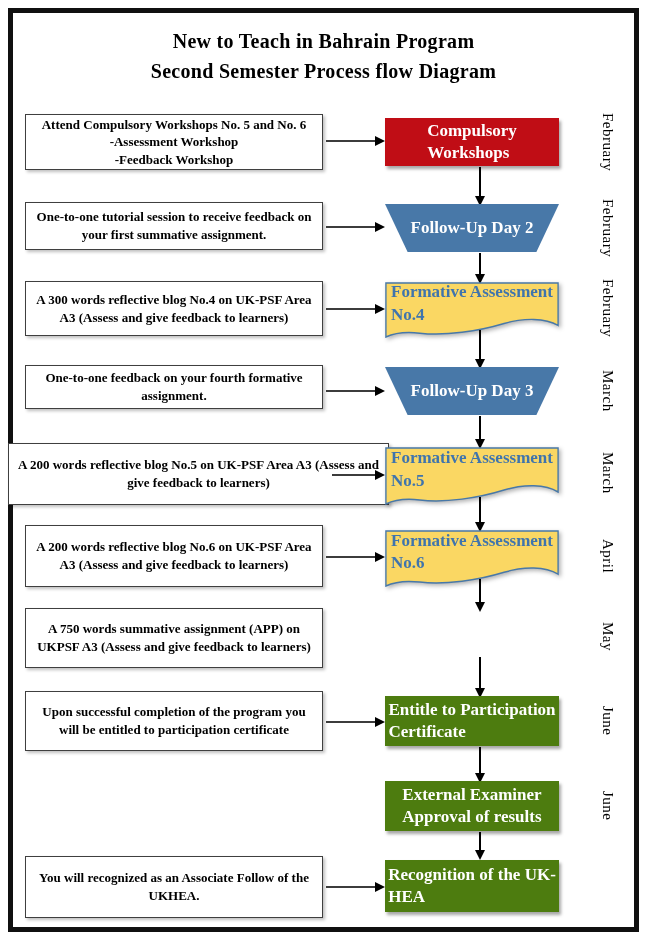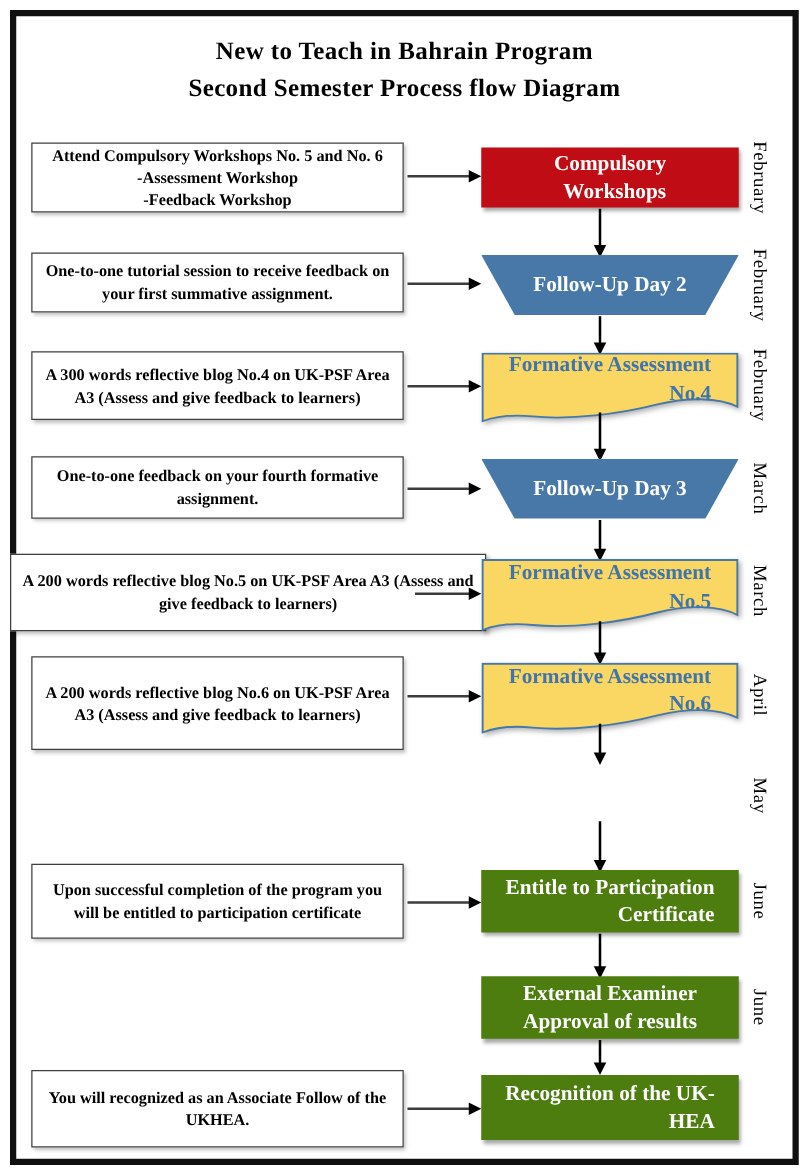--- a/index.html
+++ b/index.html
@@ -6,22 +6,22 @@
   .canvas{position:relative;width:647px;height:940px;background:#fff;
           font-family:"Liberation Serif", serif;overflow:hidden;}
   .frame{position:absolute;left:8px;top:8px;right:8px;bottom:8px;border:5px solid #101010;}
   .title-wrap{position:absolute;top:26px;left:0;right:0;text-align:center;color:#000;}
   .title-line{font-size:20px;font-weight:bold;line-height:1.5;letter-spacing:.3px;}
   .desc-box{position:absolute;left:25px;width:298px;border:1px solid #3f3f3f;background:#fff;
             box-shadow:2px 2px 3px rgba(0,0,0,.25);display:flex;align-items:center;justify-content:center;
             text-align:center;font-size:13px;font-weight:bold;line-height:1.35;color:#000;
             padding:2px 8px;box-sizing:border-box;white-space:pre-line;}
   .desc-wide{left:8px;width:381px;}
-  .shape{position:absolute;left:385px;width:206px;display:flex;align-items:center;justify-content:center;
-         text-align:right;color:#fff;font-size:17px;font-weight:bold;line-height:1.3;white-space:pre-line;
+  .shape{position:absolute;left:385px;width:174px;display:flex;align-items:center;justify-content:center;
+         text-align:left;color:#fff;font-size:17px;font-weight:bold;line-height:1.3;white-space:pre-line;
          box-sizing:border-box;}
   .proc-red{background:#C00D15;box-shadow:2px 3px 3px rgba(0,0,0,.35);}
   .proc-teal{background:#4d7c0f;box-shadow:2px 3px 3px rgba(0,0,0,.35);}
   .trap{background:#4878A8;clip-path:polygon(0 0,100% 0,87% 100%,13% 100%);
         filter:drop-shadow(2px 2px 2px rgba(0,0,0,.35));}
   .doc{background:transparent;}
   .doc-svg{position:absolute;left:0;top:0;width:100%;height:100%;
            filter:drop-shadow(2px 2px 2px rgba(0,0,0,.3));}
   .doc-label{position:relative;z-index:1;padding-bottom:13px;color:#3F74AD;}
   .h-arrow{position:absolute;height:0;border-top:2px solid #3c3c3c;}
@@ -66,50 +66,51 @@
   <div class="shape doc" style="top:282px;height:56px;">
     <svg class="doc-svg" viewBox="0 0 190 58" preserveAspectRatio="none">
       <path d="M1,1 L189,1 L189,45 C175,37 152,37 130,43 C102,51 66,56 38,53 C24,51.5 11,52.5 1,57 Z" fill="#FAD763" stroke="#4878A8" stroke-width="1.5"></path>
     </svg>
     <span class="doc-label">Formative Assessment
 No.4</span>
   </div>
   <div class="month" style="top:263px;">February</div>
   <div class="v-arrow" style="left:479px;top:330px;height:36px;"></div>
 
-  <div class="desc-box" style="top:365px;height:50px;">One-to-one feedback on your fourth formative assignment.</div>
+  <div class="desc-box" style="top:365px;height:44px;">One-to-one feedback on your fourth formative assignment.</div>
   <div class="h-arrow" style="left:326px;top:390px;width:56px;"></div>
   <div class="shape trap" style="top:367px;height:48px;">Follow-Up Day 3</div>
   <div class="month" style="top:346px;">March</div>
   <div class="v-arrow" style="left:479px;top:416px;height:30px;"></div>
 
   <div class="desc-box desc-wide" style="top:443px;height:62px;">A 200 words reflective blog No.5 on UK-PSF Area A3 (Assess and give feedback to learners)</div>
   <div class="h-arrow" style="left:332px;top:474px;width:50px;"></div>
   <div class="shape doc" style="top:447px;height:58px;">
     <svg class="doc-svg" viewBox="0 0 190 58" preserveAspectRatio="none">
       <path d="M1,1 L189,1 L189,45 C175,37 152,37 130,43 C102,51 66,56 38,53 C24,51.5 11,52.5 1,57 Z" fill="#FAD763" stroke="#4878A8" stroke-width="1.5"></path>
     </svg>
     <span class="doc-label">Formative Assessment
 No.5</span>
   </div>
   <div class="month" style="top:428px;">March</div>
   <div class="v-arrow" style="left:479px;top:497px;height:32px;"></div>
 
-  <div class="desc-box" style="top:525px;height:75px;">A 200 words reflective blog No.6 on UK-PSF Area A3 (Assess and give feedback to learners)</div>
+  <div class="desc-box" style="top:525px;height:62px;">A 200 words reflective blog No.6 on UK-PSF Area A3 (Assess and give feedback to learners)</div>
   <div class="h-arrow" style="left:326px;top:556px;width:56px;"></div>
   <div class="shape doc" style="top:530px;height:57px;">
     <svg class="doc-svg" viewBox="0 0 190 58" preserveAspectRatio="none">
       <path d="M1,1 L189,1 L189,45 C175,37 152,37 130,43 C102,51 66,56 38,53 C24,51.5 11,52.5 1,57 Z" fill="#FAD763" stroke="#4878A8" stroke-width="1.5"></path>
     </svg>
     <span class="doc-label">Formative Assessment
 No.6</span>
   </div>
   <div class="month" style="top:511px;">April</div>
   <div class="v-arrow" style="left:479px;top:579px;height:30px;"></div>
 
+  <div class="desc-box" style="top:608px;height:60px;">A 750 words summative assignment (APP) on UKPSF A3 (Assess and give feedback to learners)</div>
   <div class="month" style="top:591px;">May</div>
   <div class="v-arrow" style="left:479px;top:657px;height:38px;"></div>
 
   <div class="desc-box" style="top:691px;height:60px;">Upon successful completion of the program you will be entitled to participation certificate</div>
   <div class="h-arrow" style="left:326px;top:721px;width:56px;"></div>
   <div class="shape proc-teal" style="top:696px;height:50px;">Entitle to Participation
 Certificate</div>
   <div class="month" style="top:676px;">June</div>
   <div class="v-arrow" style="left:479px;top:747px;height:33px;"></div>
 

